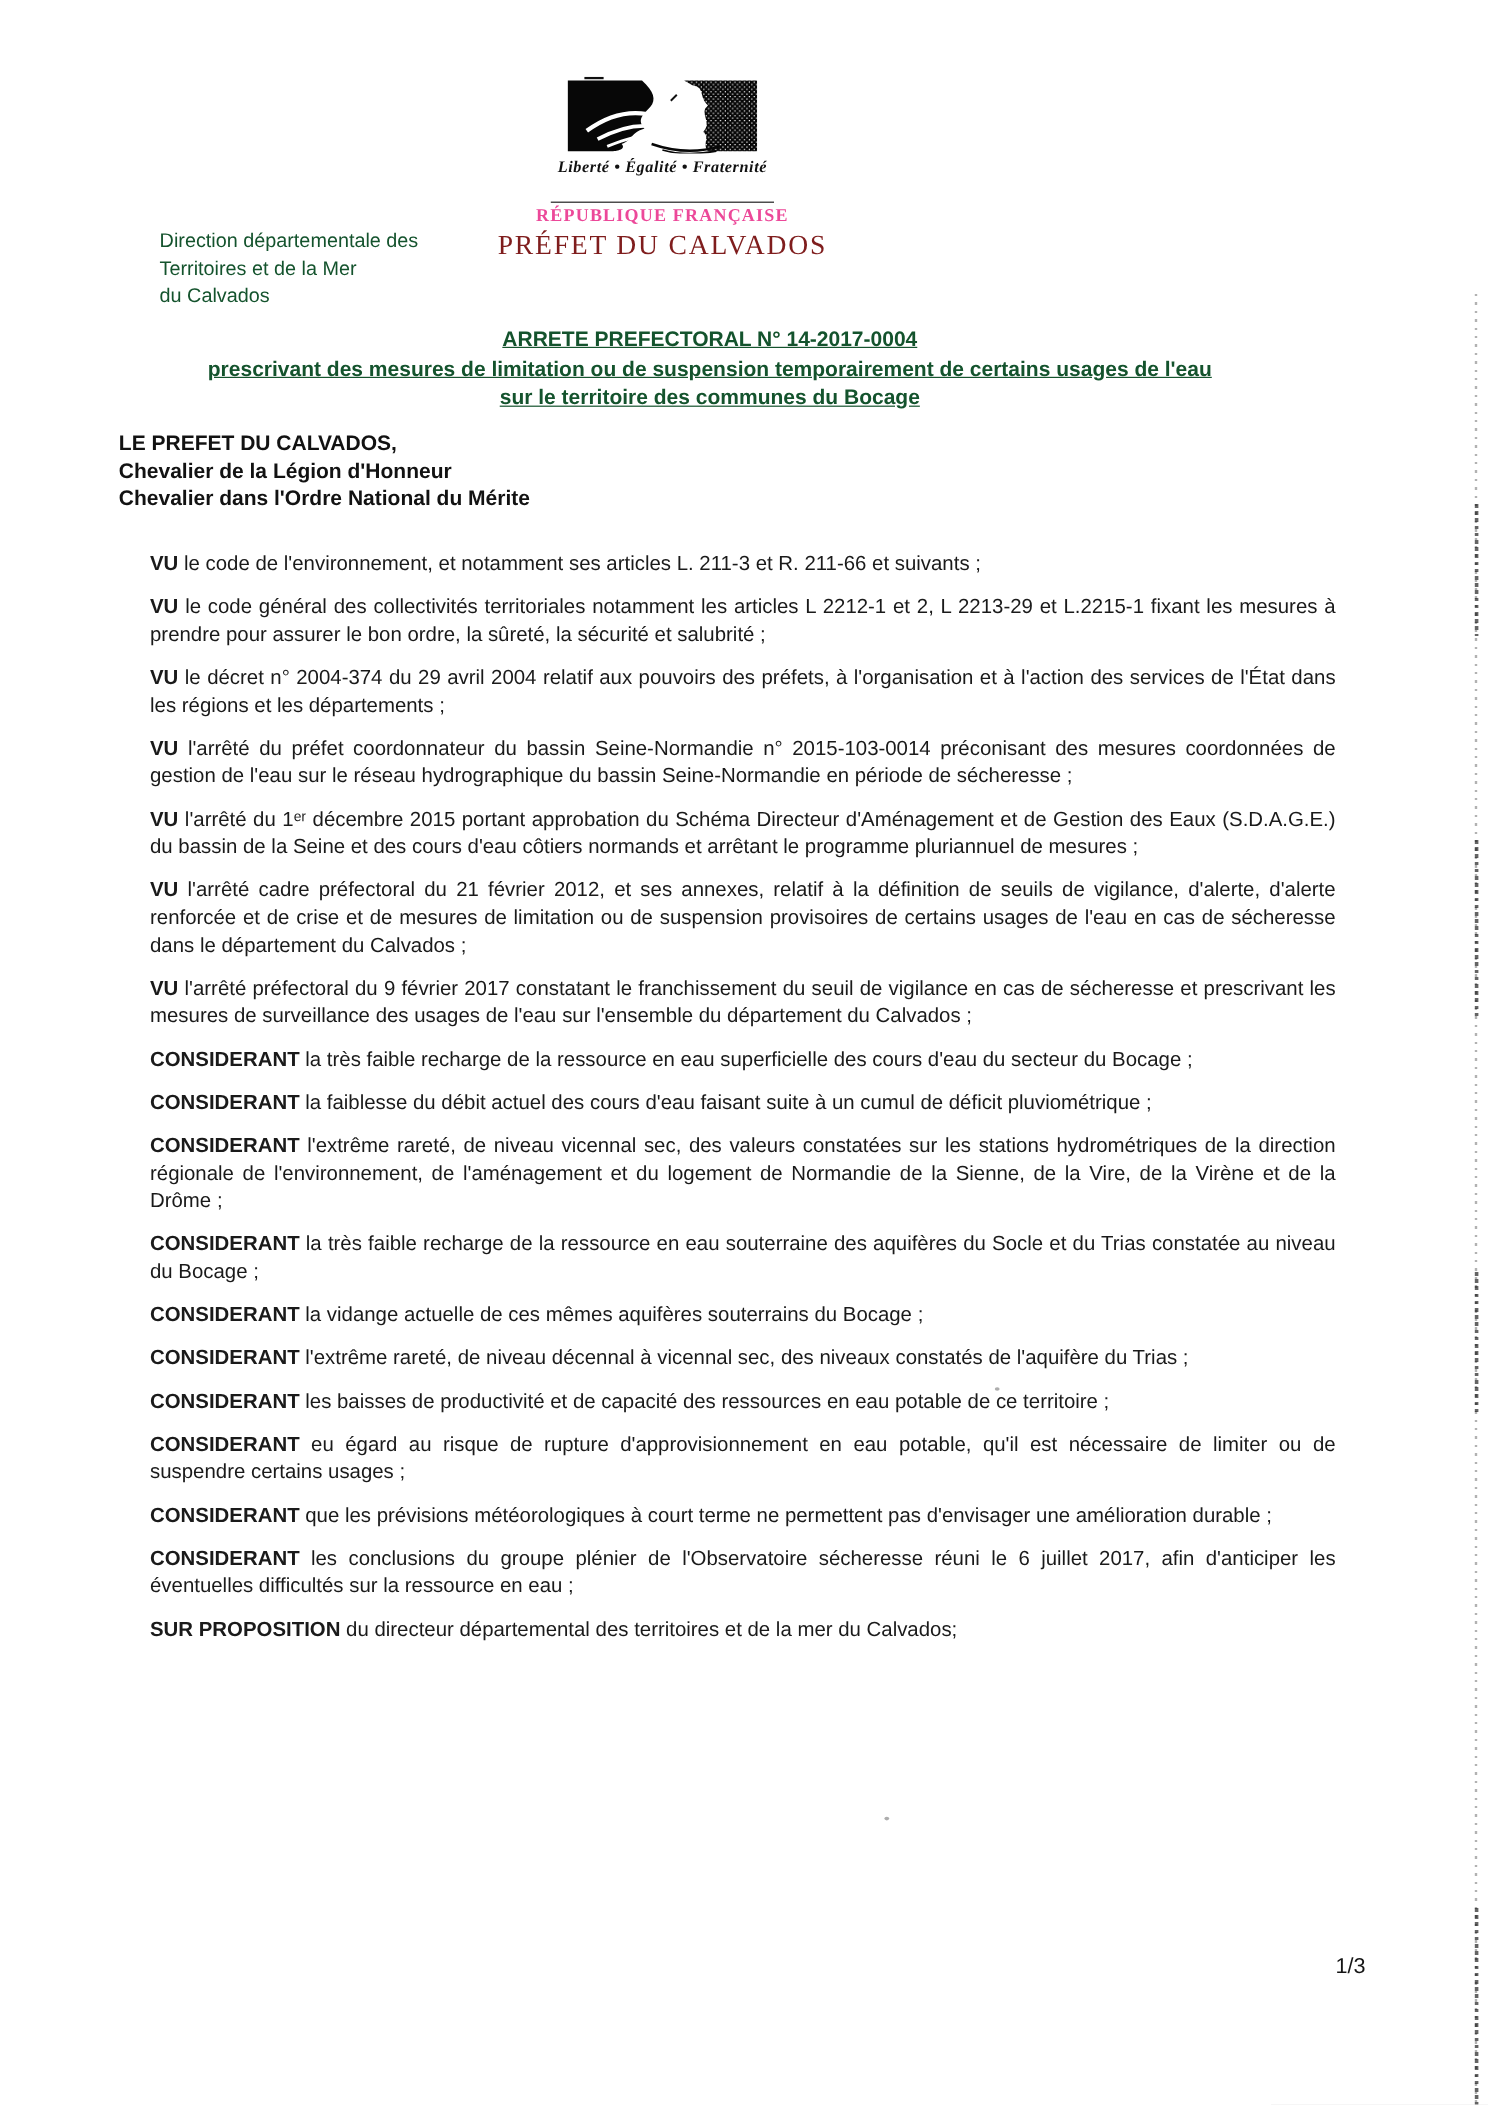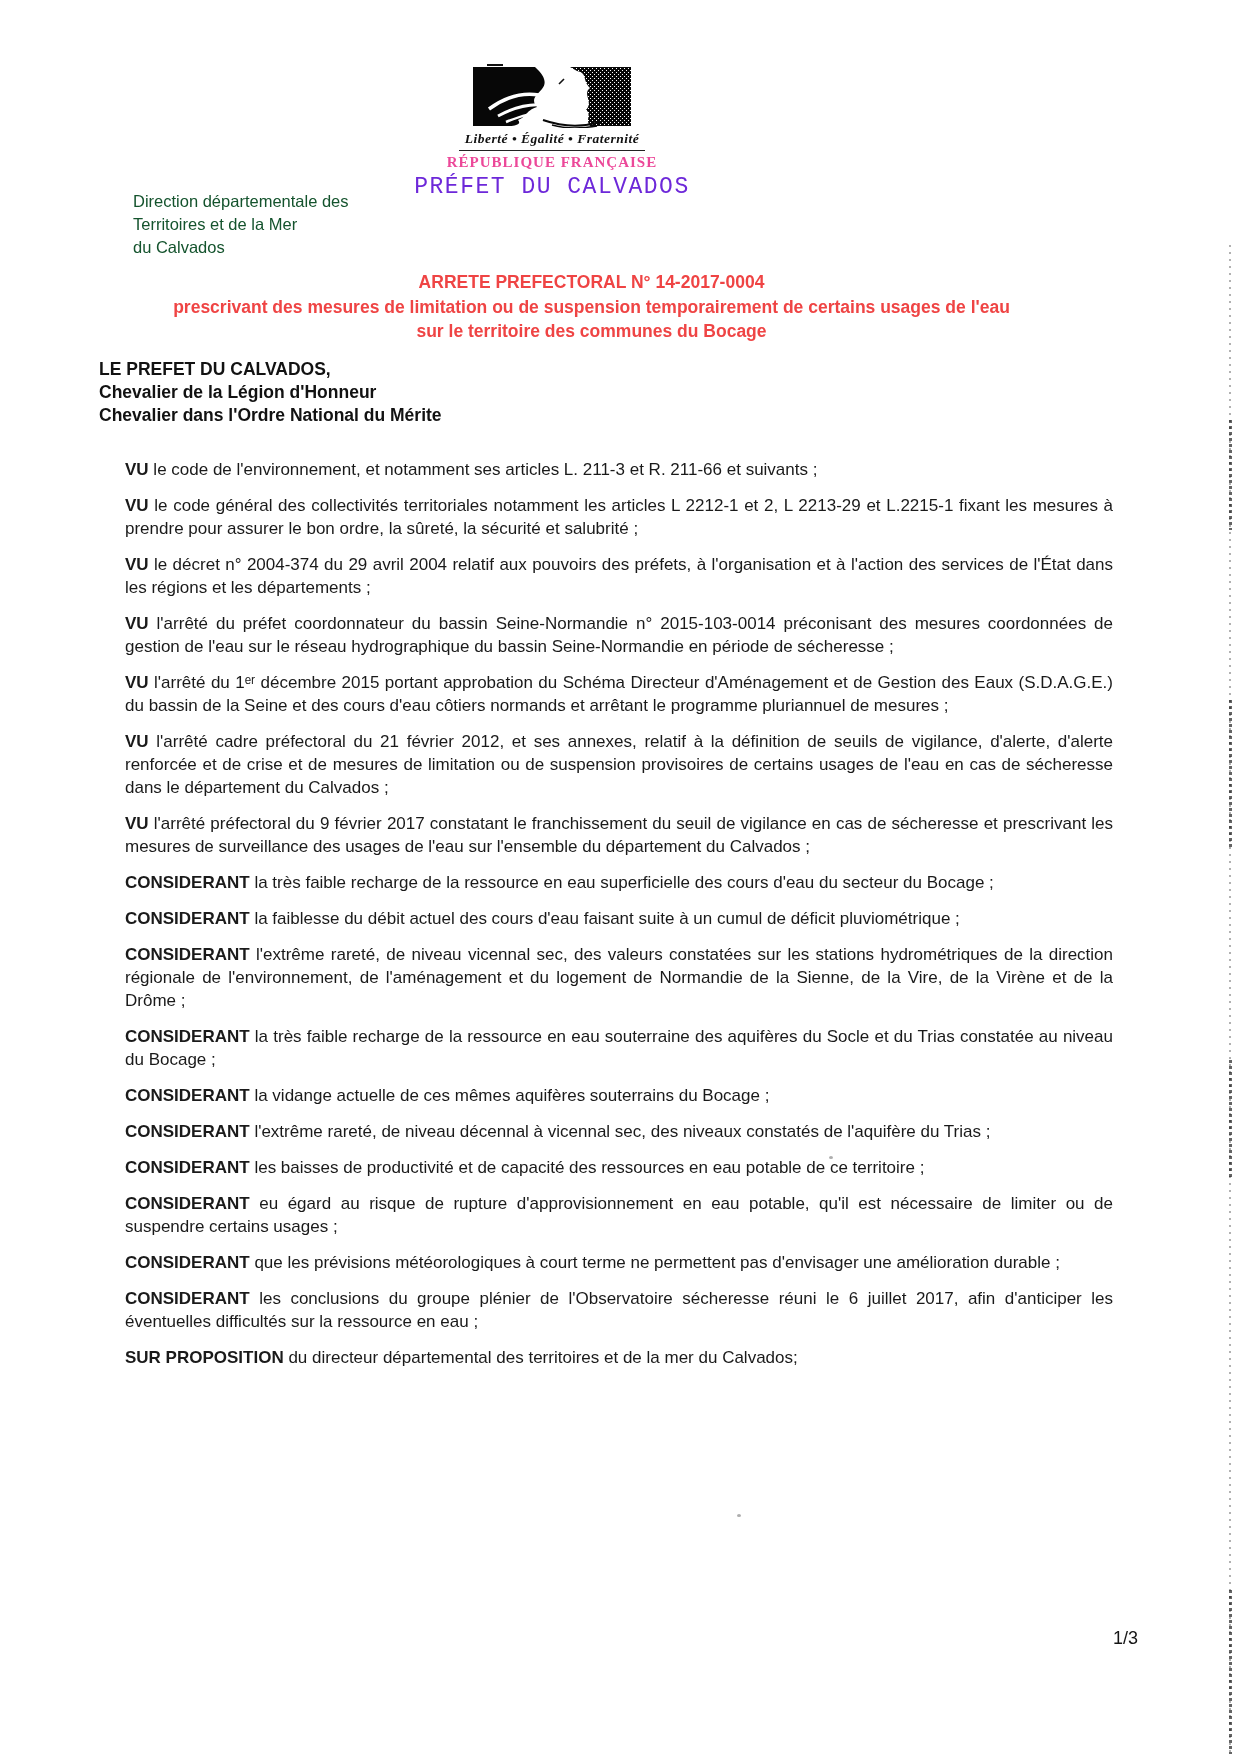--- a/index.html
+++ b/index.html
@@ -16,45 +16,46 @@
   .brand{
     position:absolute;top:64px;left:0;width:1240px;
     display:flex;flex-direction:column;align-items:center;
     transform:translateX(-68px);
   }
   .brand svg{display:block;}
   .motto{
     font-family:"Liberation Serif", serif;
     font-style:italic;font-weight:bold;
     font-size:13.5px;color:#111;
-    padding:3px 6px 3px 6px;
+    padding:3px 6px 21px 6px;
     border-bottom:1.5px solid #222;
     letter-spacing:.5px;
   }
   .republic{
     font-family:"Liberation Serif", serif;
     font-weight:bold;font-size:15px;color:#ec4899;
     letter-spacing:1px;margin-top:3px;
   }
   .prefet{
-    font-family:Liberation Mono, monospace;
-    font-size:23px;color:#6d28d9;
+    font-family:Liberation Serif, serif;
+    font-size:23px;color:#7f1d1d;
     letter-spacing:1.5px;margin-top:3px;
   }
   
   .service{
     position:absolute;top:190px;left:133px;
     font-size:16.5px;line-height:23px;color:#14532d;
   }
   
   .title{
     position:absolute;top:270px;left:125px;width:985px;
     text-align:center;font-weight:bold;
-    font-size:17.5px;line-height:24.5px;color:#ef4444;
+    font-size:17.5px;line-height:24.5px;color:#14532d;
     transform:translateX(-26px);
+    text-decoration:underline;
   }
   .issuer{
     position:absolute;top:358px;left:125px;width:985px;
     text-align:left;font-weight:bold;
     font-size:17.5px;line-height:23px;color:#121212;
     transform:translateX(-26px);
   }
   
   .bodytext{
     position:absolute;top:445px;left:125px;width:988px;

